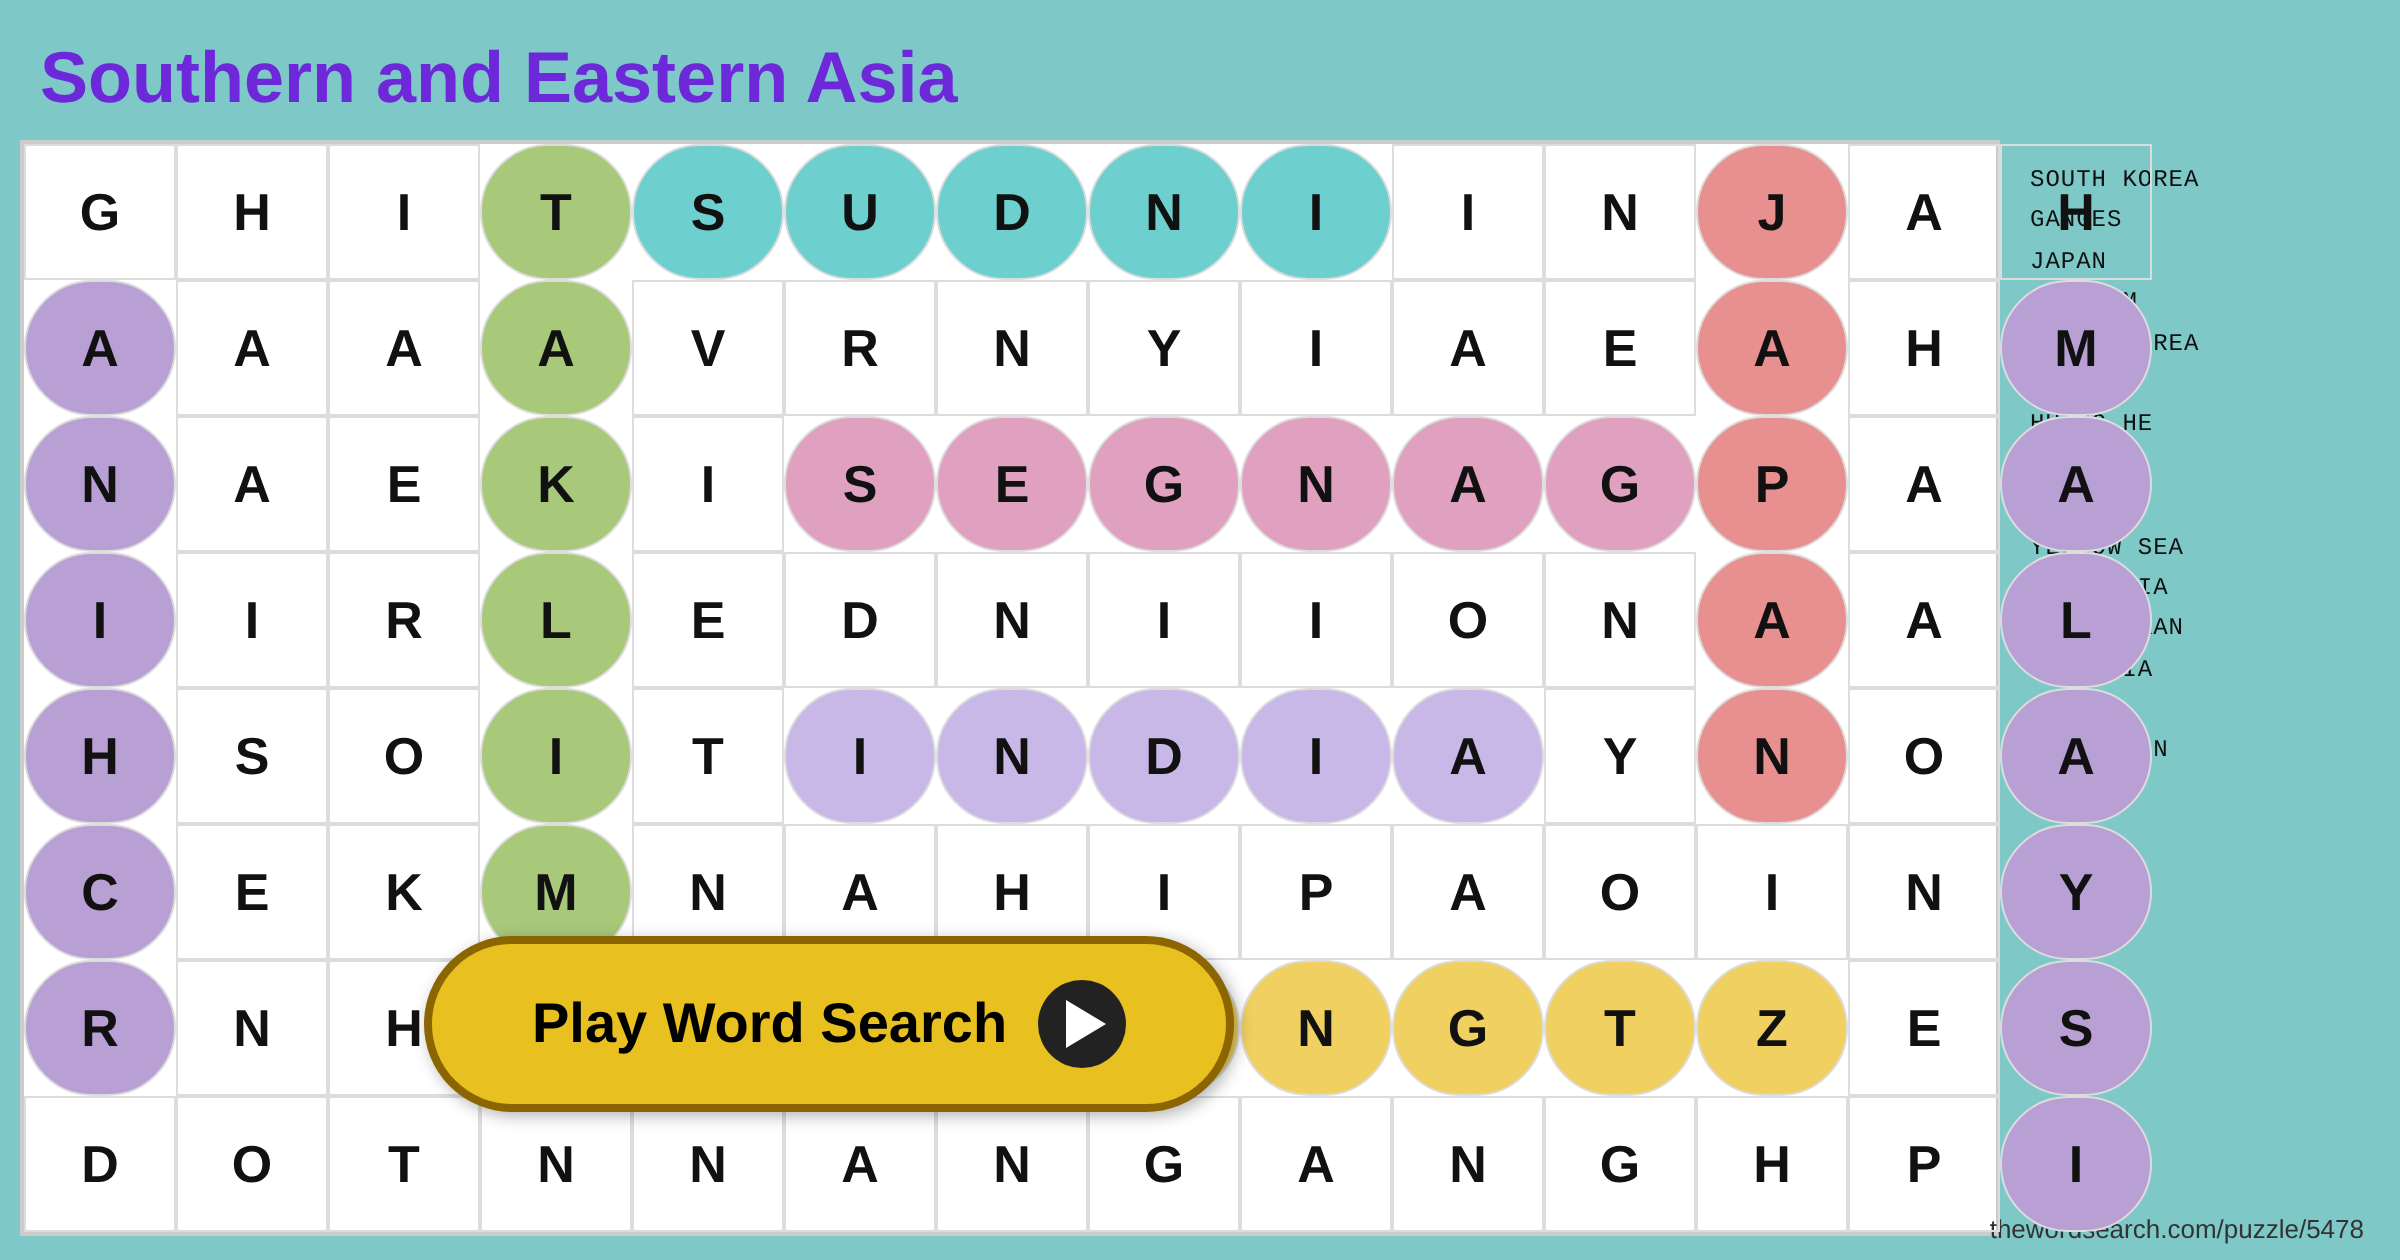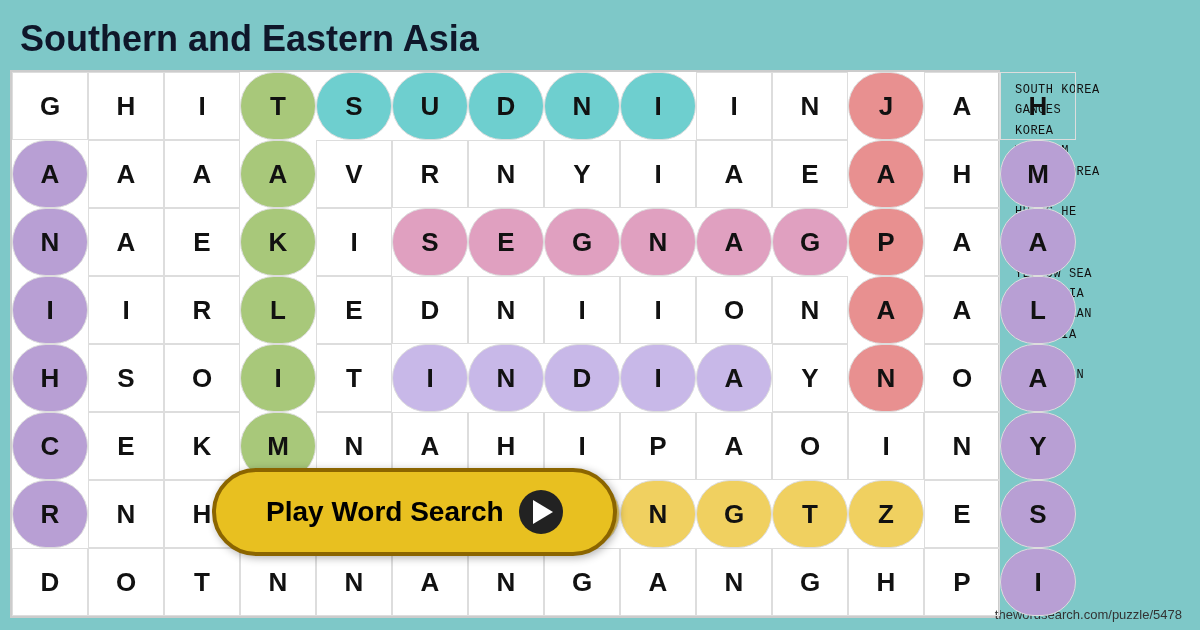--- a/index.html
+++ b/index.html
@@ -7,21 +7,21 @@
       background-color: #7ec8c8;
       font-family: Arial, sans-serif;
       width: 1200px;
       height: 630px;
       overflow: hidden;
       position: relative;
     }
     #title {
       font-size: 36px;
       font-weight: bold;
-      color: #0f172a;
+      color: #6d28d9;
       padding: 18px 20px 10px 20px;
     }
     #main-area {
       display: flex;
       flex-direction: row;
       padding: 0 10px 0 10px;
     }
     #grid-container {
       background: white;
       border: 2px solid #ccc;
@@ -257,21 +257,21 @@
     <div id="play-btn-overlay">
       <div id="play-btn">
         <span>Play Word Search</span>
         <div class="play-icon"></div>
       </div>
     </div>
   </div>
   <div id="word-list">
   <div>SOUTH KOREA</div>
       <div>GANGES</div>
-      <div>KOREA</div>
+      <div>JAPAN</div>
       <div>VIETNAM</div>
       <div>NORTH KOREA</div>
       <div>INDIA</div>
       <div>HUANG HE</div>
       <div>MEKONG</div>
       <div>YANGTZE</div>
       <div>YELLOW SEA</div>
       <div>INDONESIA</div>
       <div>TAKLIMAKAN</div>
       <div>MALAYSIA</div>

